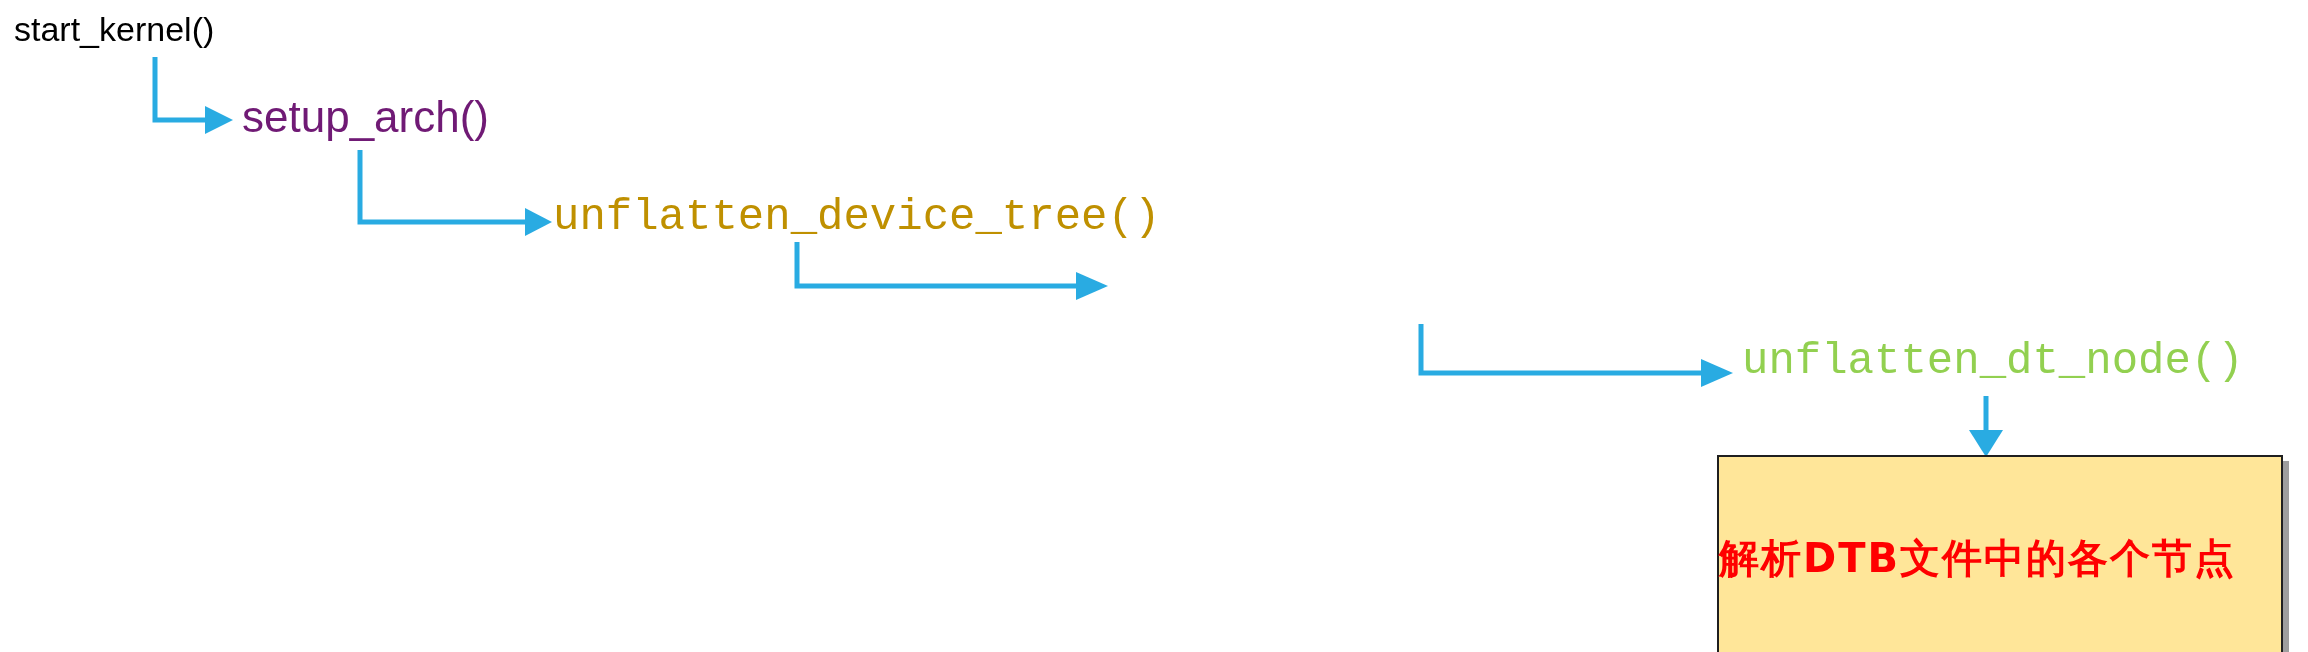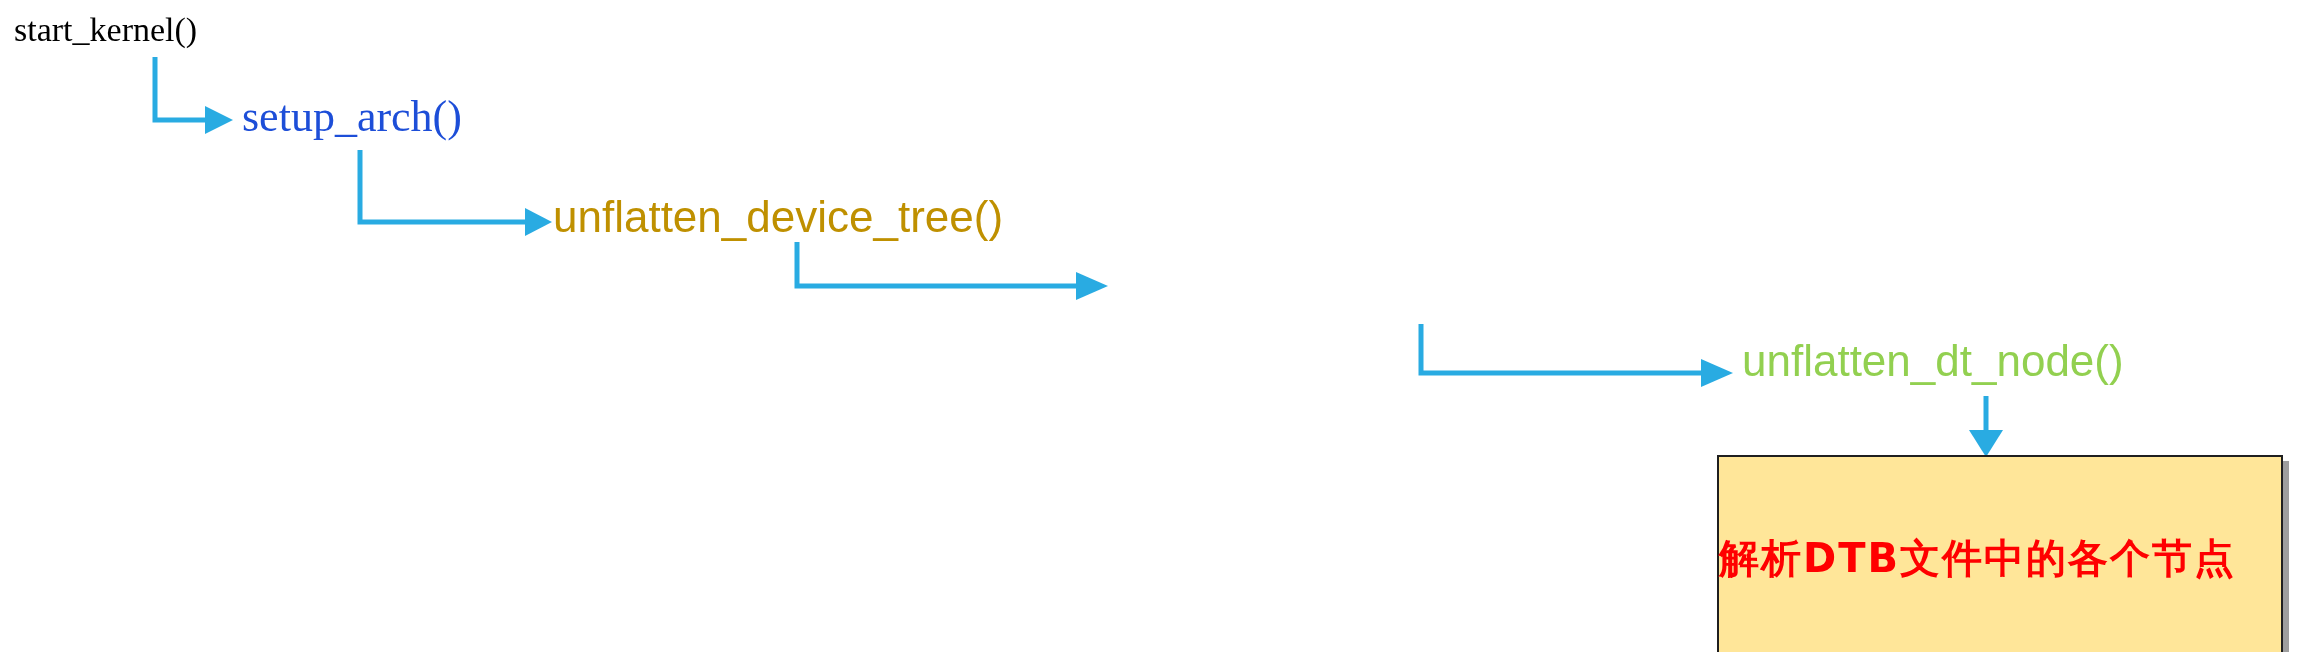--- a/index.html
+++ b/index.html
@@ -15,22 +15,22 @@
     position: absolute;
     left: 0; top: 0;
     width: 2308px; height: 652px;
     pointer-events: none;
   }
   .node-label {
     position: absolute;
     white-space: nowrap;
     line-height: 1.15;
   }
-  .font-sans { font-family: Liberation Serif, serif; }
-  .font-mono { font-family: Liberation Sans, sans-serif; }
+  .font-sans { font-family: Liberation Sans, sans-serif; }
+  .font-mono { font-family: Liberation Mono, monospace; }
   .lbl-start   { left: 14px;   top: 10px;  font-size: 34px; }
   .lbl-setup   { left: 242px;  top: 92px;  font-size: 44px; }
   .lbl-unflat  { left: 553px;  top: 192px; font-size: 44px; }
   .lbl-unflat2 { left: 1130px; top: 258px; font-size: 44px; }
   .lbl-dtnode  { left: 1736px; top: 336px; font-size: 44px; margin-left: 6px; }
   .note-box {
     position: absolute;
     left: 1717px; top: 455px;
     width: 566px; height: 206px;
     box-sizing: border-box;
@@ -76,21 +76,21 @@
     </g>
 
     <g>
       <path d="M1986,396 L1986,432" fill="none" stroke="#29ABE2" stroke-width="5"></path>
       <polygon points="1969,430 2003,430 1986,457" fill="#29ABE2"></polygon>
     </g>
   </svg>
 
   <div class="node-label font-sans lbl-start" style="color: rgb(0, 0, 0);">start_kernel()</div>
 
-  <div class="node-label font-sans lbl-setup" style="color: #1d4ed8;">setup_arch()</div>
+  <div class="node-label font-sans lbl-setup" style="color: #701a75;">setup_arch()</div>
 
   <div class="node-label font-mono lbl-unflat" style="color: rgb(191, 144, 0);">unflatten_device_tree()</div>
 
 
   <div class="node-label font-mono lbl-dtnode" style="color: rgb(146, 208, 80);">unflatten_dt_node()</div>
 
   <div class="note-box" style="background-color: rgb(255, 230, 153); border-color: rgb(31, 31, 31);">
     <span class="note-text" style="color: rgb(255, 0, 0);">解析DTB文件中的各个节点</span>
   </div>
 

